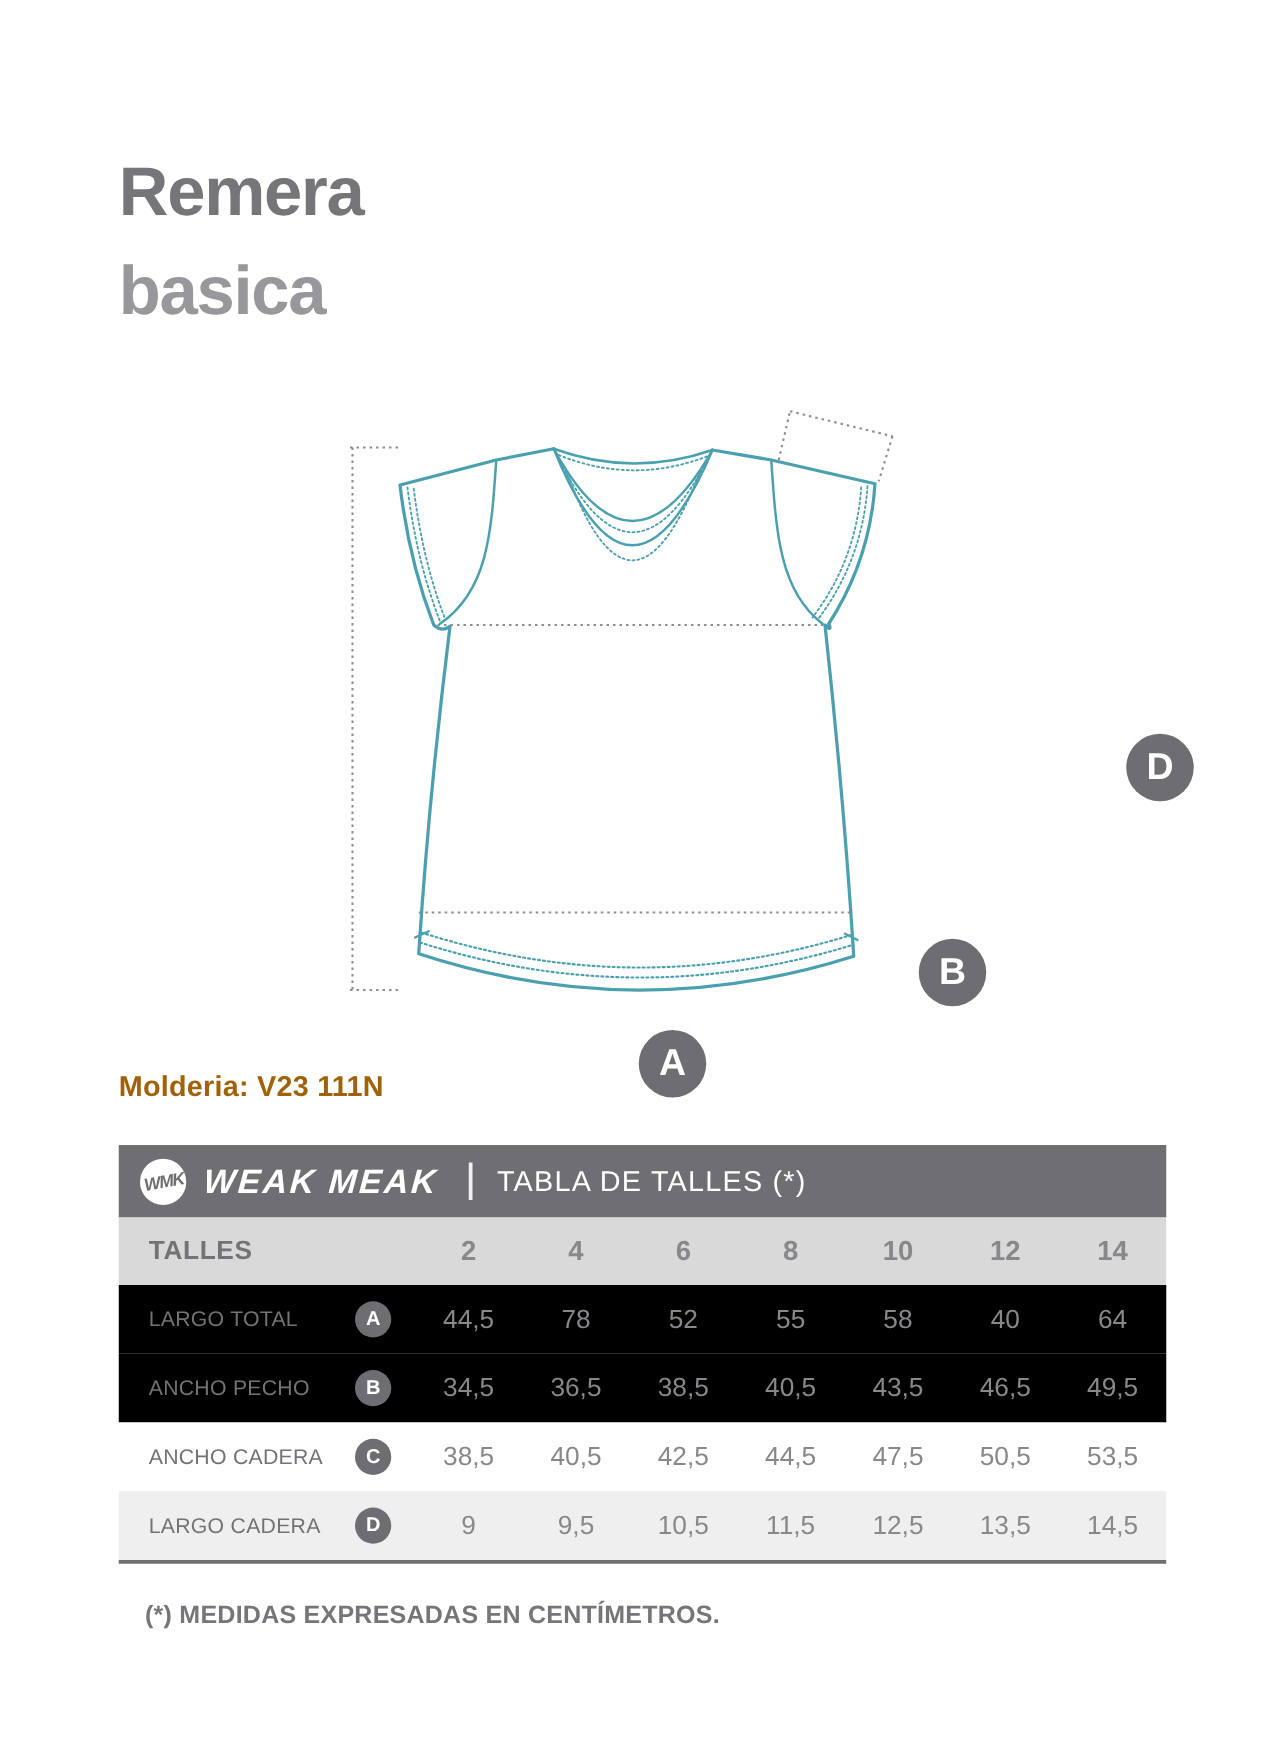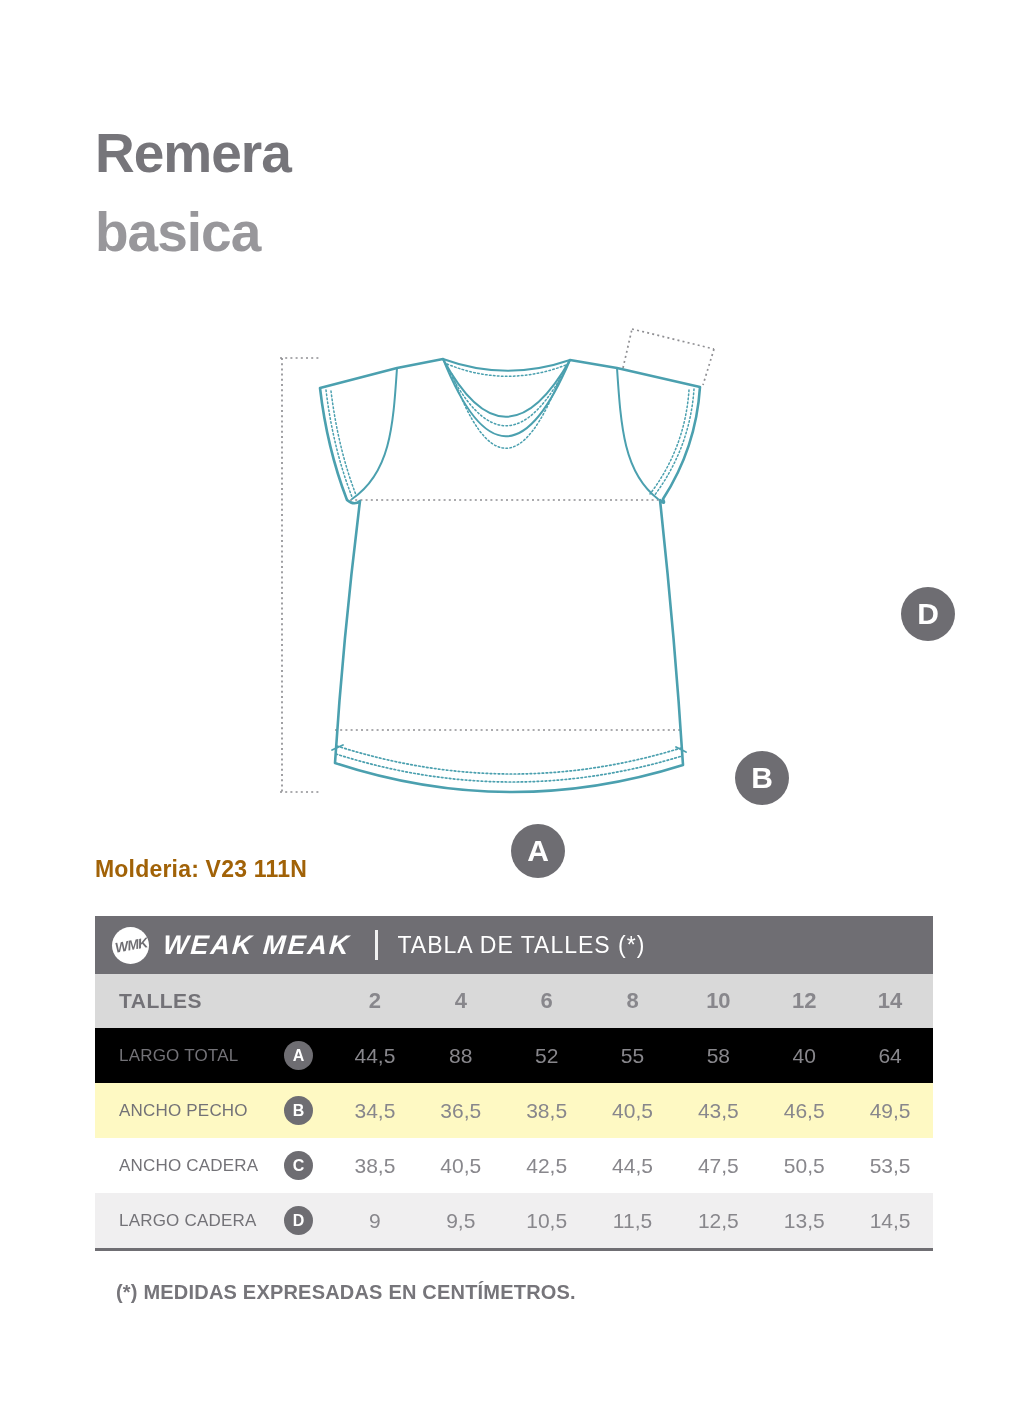--- a/index.html
+++ b/index.html
@@ -54,21 +54,21 @@
     color:#ffffff; font-weight:bold; font-style:italic; font-size:27px;
     letter-spacing:2px; margin-left:14px; transform:skewX(-4deg);
     white-space:nowrap;
   }
   .hsep { width:3px; height:30px; background:#ffffff; opacity:0.9; margin:0 20px 0 24px; flex:0 0 auto; }
   .table-title { color:#ffffff; font-size:23px; letter-spacing:1px; white-space:nowrap; }
 
   .trow { display:flex; align-items:center; height:55px; }
   .trow.sizes { height:54px; background:#D9D9D9; }
   .trow.r0 { background:#000000; }
-  .trow.r1 { background:#fef9c3;justify-content:flex-end; }
+  .trow.r1 { background:#000000;justify-content:flex-end; }
   .trow.r2 { background:#ffffff; }
   .trow.r3 { background:#F0EFF0; }
 
   .c-label { width:170px; padding-left:24px; flex:0 0 auto; }
   .c-letter { width:67px; flex:0 0 auto; display:flex; align-items:center; justify-content:center; }
   .c-val { flex:1 1 0; text-align:center; }
 
   .trow.sizes .c-label { font-size:21px; font-weight:bold; color:#737277; letter-spacing:0.5px; }
   .trow.sizes .c-val { font-size:22px; font-weight:bold; color:#88878C; }
   .row-label { font-size:17px; color:#737277; letter-spacing:0.2px; white-space:nowrap; }
@@ -174,21 +174,21 @@
       <div class="c-val">12</div>
       <div class="c-val">14</div>
     </div>
 
     <div class="trow r0">
       <div class="c-label row-label">LARGO TOTAL</div>
       <div class="c-letter">
           <span class="letter-badge">A</span>
         </div>
       <div class="c-val row-val">44,5</div>
-      <div class="c-val row-val">88</div>
+      <div class="c-val row-val">78</div>
       <div class="c-val row-val">52</div>
       <div class="c-val row-val">55</div>
       <div class="c-val row-val">58</div>
       <div class="c-val row-val">40</div>
       <div class="c-val row-val">64</div>
     </div>
 
     <div class="trow r1">
       <div class="c-label row-label">ANCHO PECHO</div>
       <div class="c-letter">

